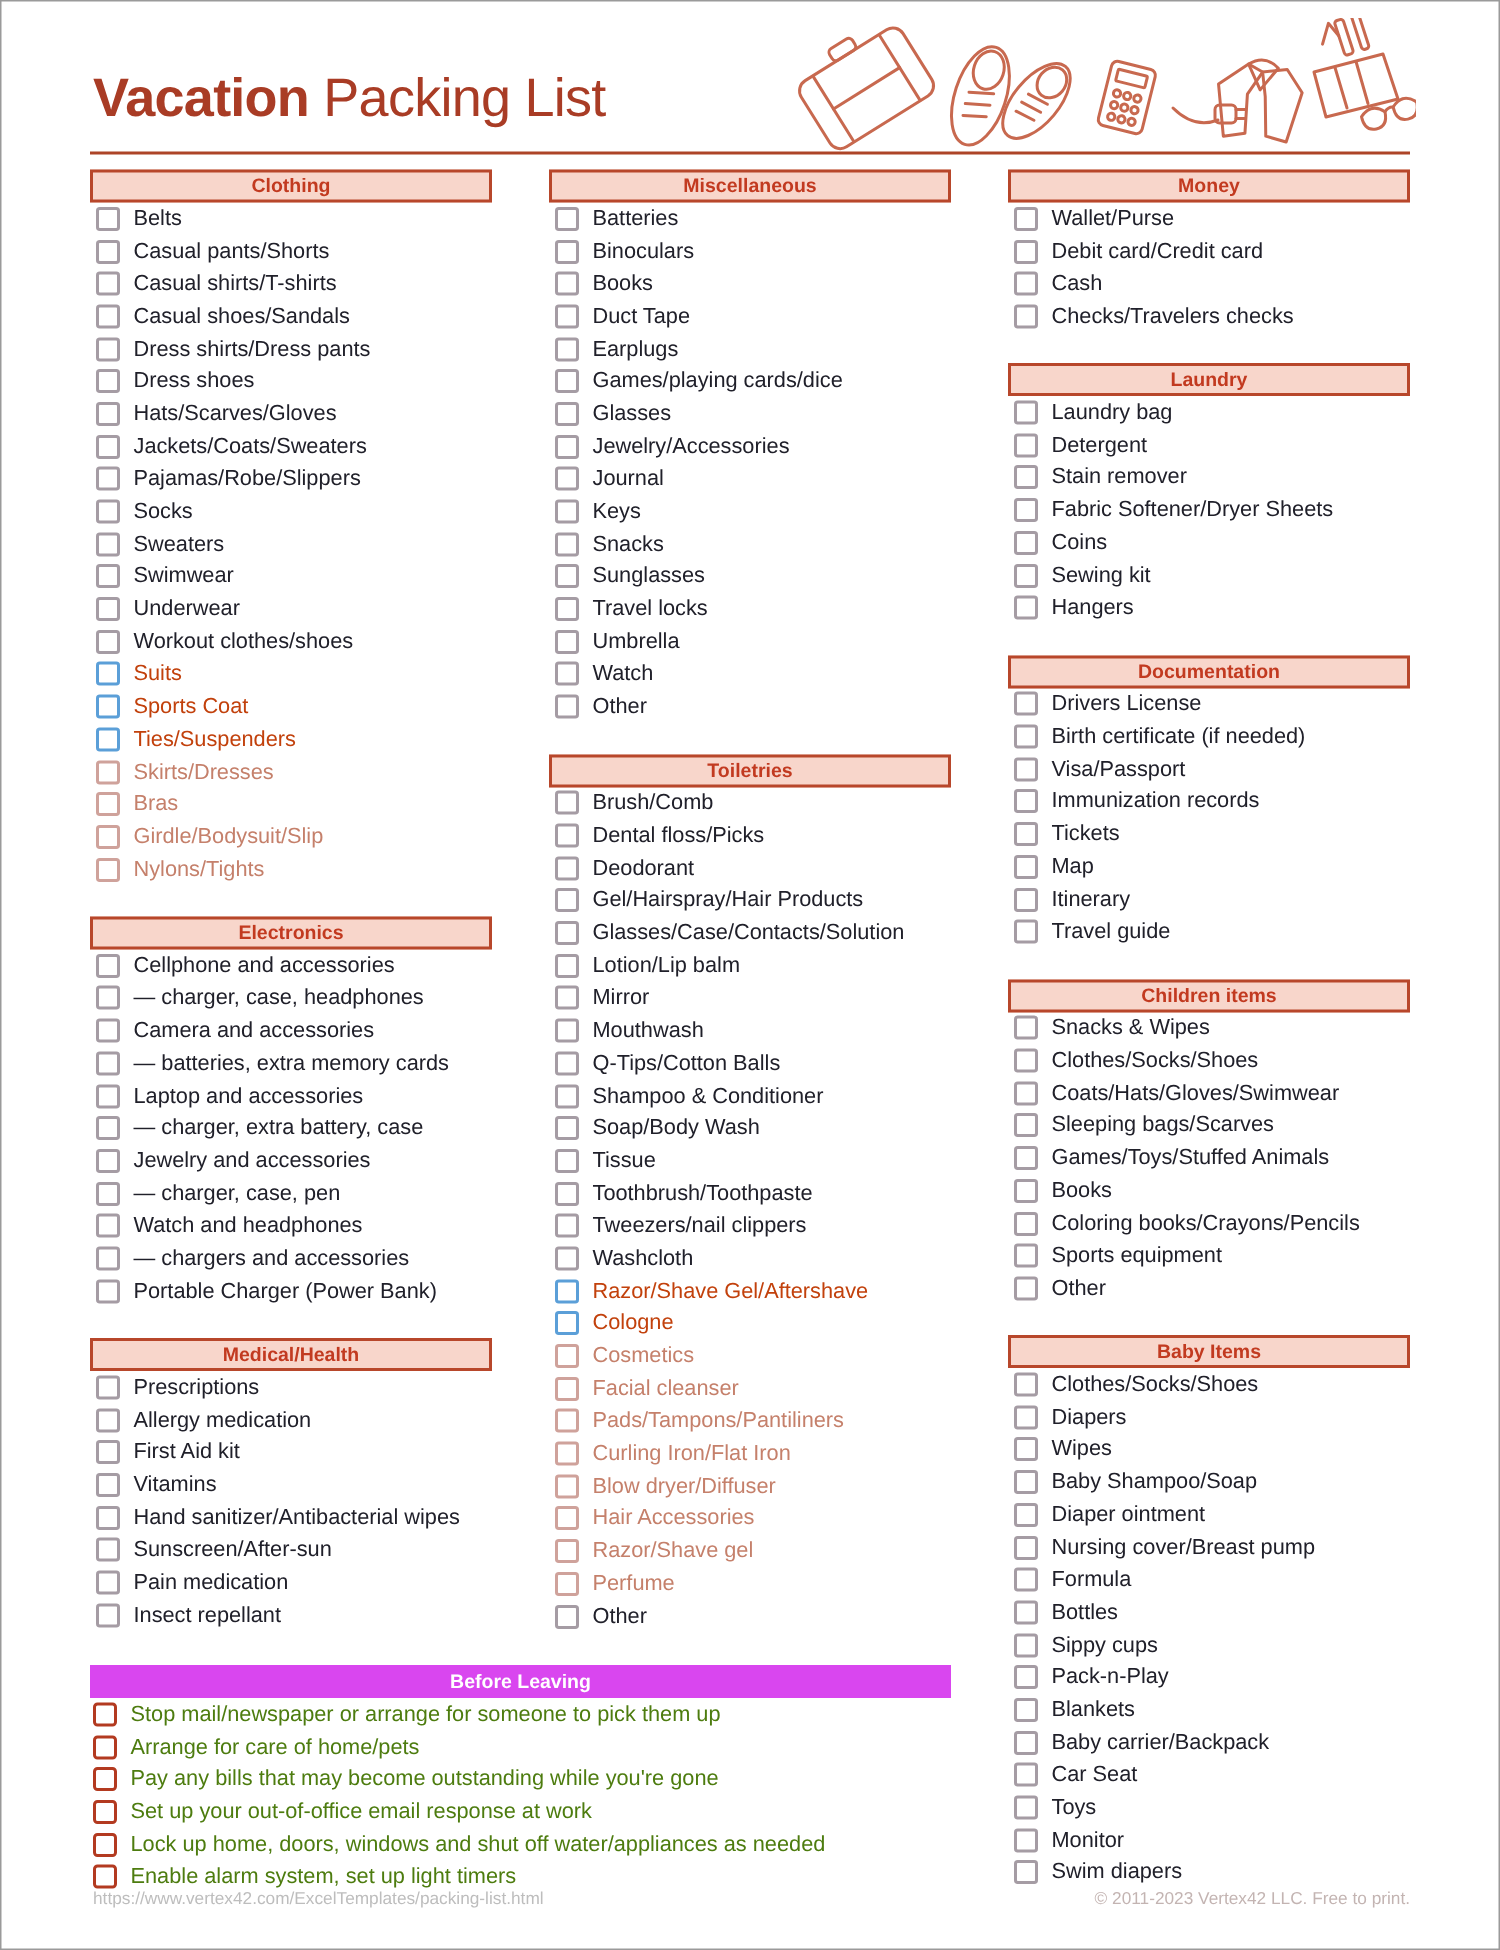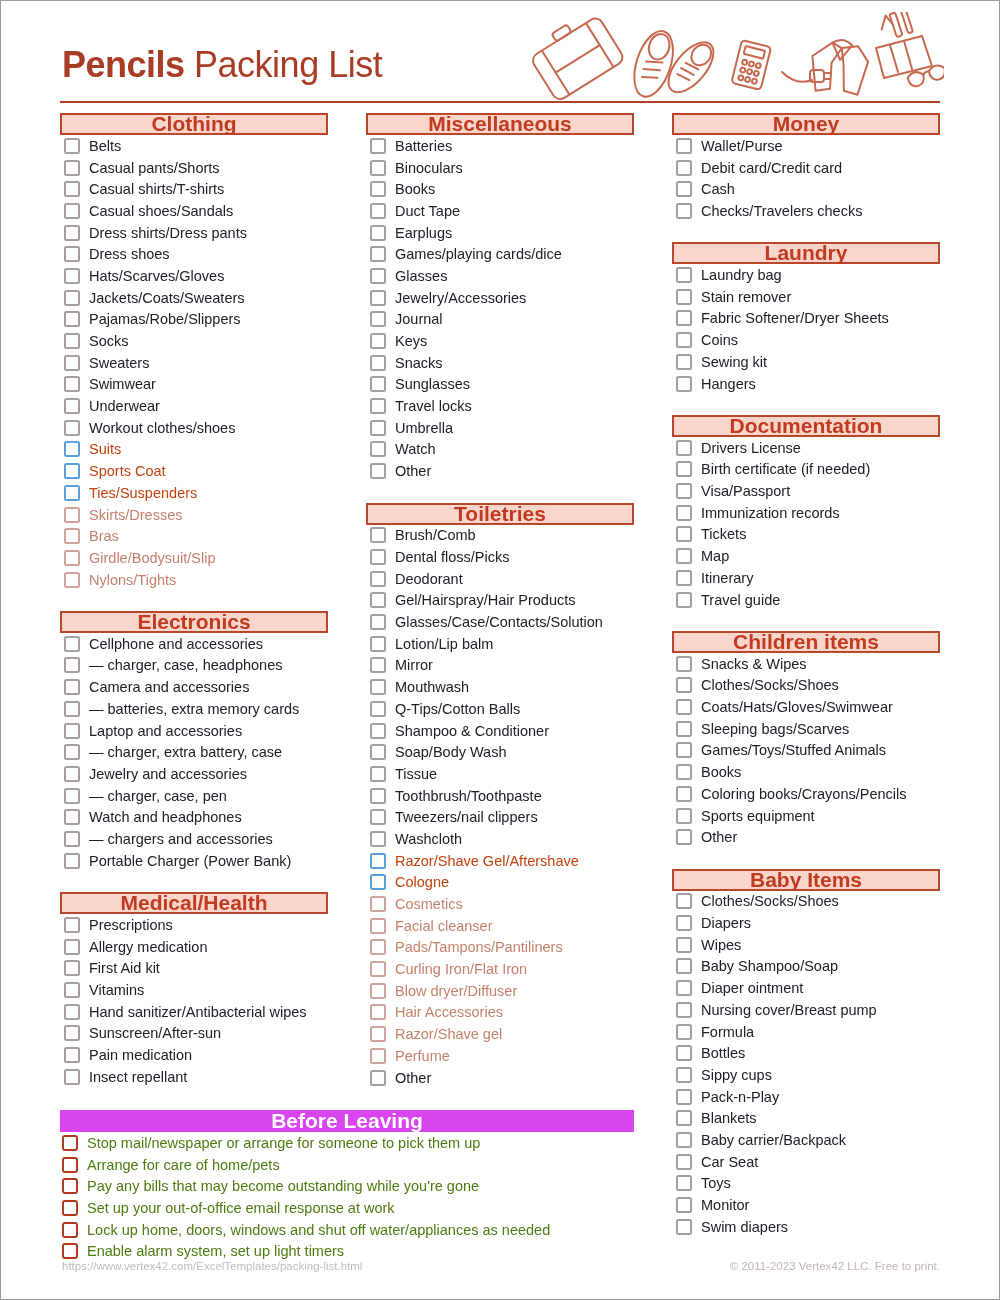--- a/index.html
+++ b/index.html
@@ -11,21 +11,21 @@
   .title{position:absolute;left:62px;top:44px;font-size:36px;color:#a93c25;letter-spacing:-0.5px;white-space:nowrap;}
   .title .accent{font-weight:bold;}
   .head-rule{position:absolute;top:101px;left:60px;right:60px;border-top:2.5px solid #ad4427;}
   .doodles{position:absolute;right:56px;top:12px;}
   .main{position:absolute;top:113px;left:60px;width:880px;height:1150px;}
   .col{position:absolute;top:0;width:268px;}
   .col-0{left:0;} .col-1{left:306px;} .col-2{left:612px;}
   .section + .section{margin-top:20.5px;}
   .section-header{
     box-sizing:border-box;height:22px;border:2px solid #b8472b;background:#f8d6cb;
-    color:#c23a20;font-weight:bold;font-size:21px;text-align:center;line-height:18px;
+    color:#c23a20;font-weight:bold;font-size:13px;text-align:center;line-height:18px;
   }
   .row{height:21.7px;display:flex;align-items:center;padding-left:4px;box-sizing:border-box;}
   .checkbox{
     width:12px;height:12px;flex:none;border:2px solid #a59ca4;border-radius:2.5px;
     background:#fff;margin-right:9px;
   }
   .label{font-size:14.5px;color:#20202a;white-space:nowrap;}
   .row.blue .checkbox{border-color:#5b9fd8;}
   .row.blue .label{color:#c2410c;text-align:center;}
   .row.salmon .checkbox{border-color:#cfa29b;}
@@ -39,21 +39,21 @@
   .footer{position:absolute;top:1260px;left:62px;right:60px;display:flex;justify-content:space-between;align-items:flex-start;gap:16px;}
   .footer .url{font-size:11.5px;color:#bdbdbd;text-decoration:none;}
   .footer .copyright{font-size:11.5px;color:#c3b4b2;}
 </style>
 </head>
 <body>
 
 <div class="page-frame"></div>
 
 <div class="title">
-  <span class="accent">Pencils</span><span> Packing List</span>
+  <span class="accent">Vacation</span><span> Packing List</span>
 </div>
 
 <svg class="doodles" width="430" height="90" viewBox="0 0 430 90">
   <g fill="none" stroke="#c8694f" stroke-width="2" stroke-linecap="round" stroke-linejoin="round">
 
     <g transform="translate(16,46) rotate(-32)">
       <rect x="0" y="0" width="80" height="52" rx="8"></rect>
       <rect x="31" y="-9" width="18" height="9" rx="3"></rect>
       <line x1="14" y1="1" x2="14" y2="51"></line>
       <line x1="66" y1="1" x2="66" y2="51"></line>
@@ -493,20 +493,24 @@
         </div>
       </div>
       <div class="section">
         <div class="section-header">Laundry</div>
         <div class="row">
           <span class="checkbox"></span>
           <span class="label">Laundry bag</span>
         </div>
         <div class="row">
           <span class="checkbox"></span>
+          <span class="label">Detergent</span>
+        </div>
+        <div class="row">
+          <span class="checkbox"></span>
           <span class="label">Stain remover</span>
         </div>
         <div class="row">
           <span class="checkbox"></span>
           <span class="label">Fabric Softener/Dryer Sheets</span>
         </div>
         <div class="row">
           <span class="checkbox"></span>
           <span class="label">Coins</span>
         </div>

